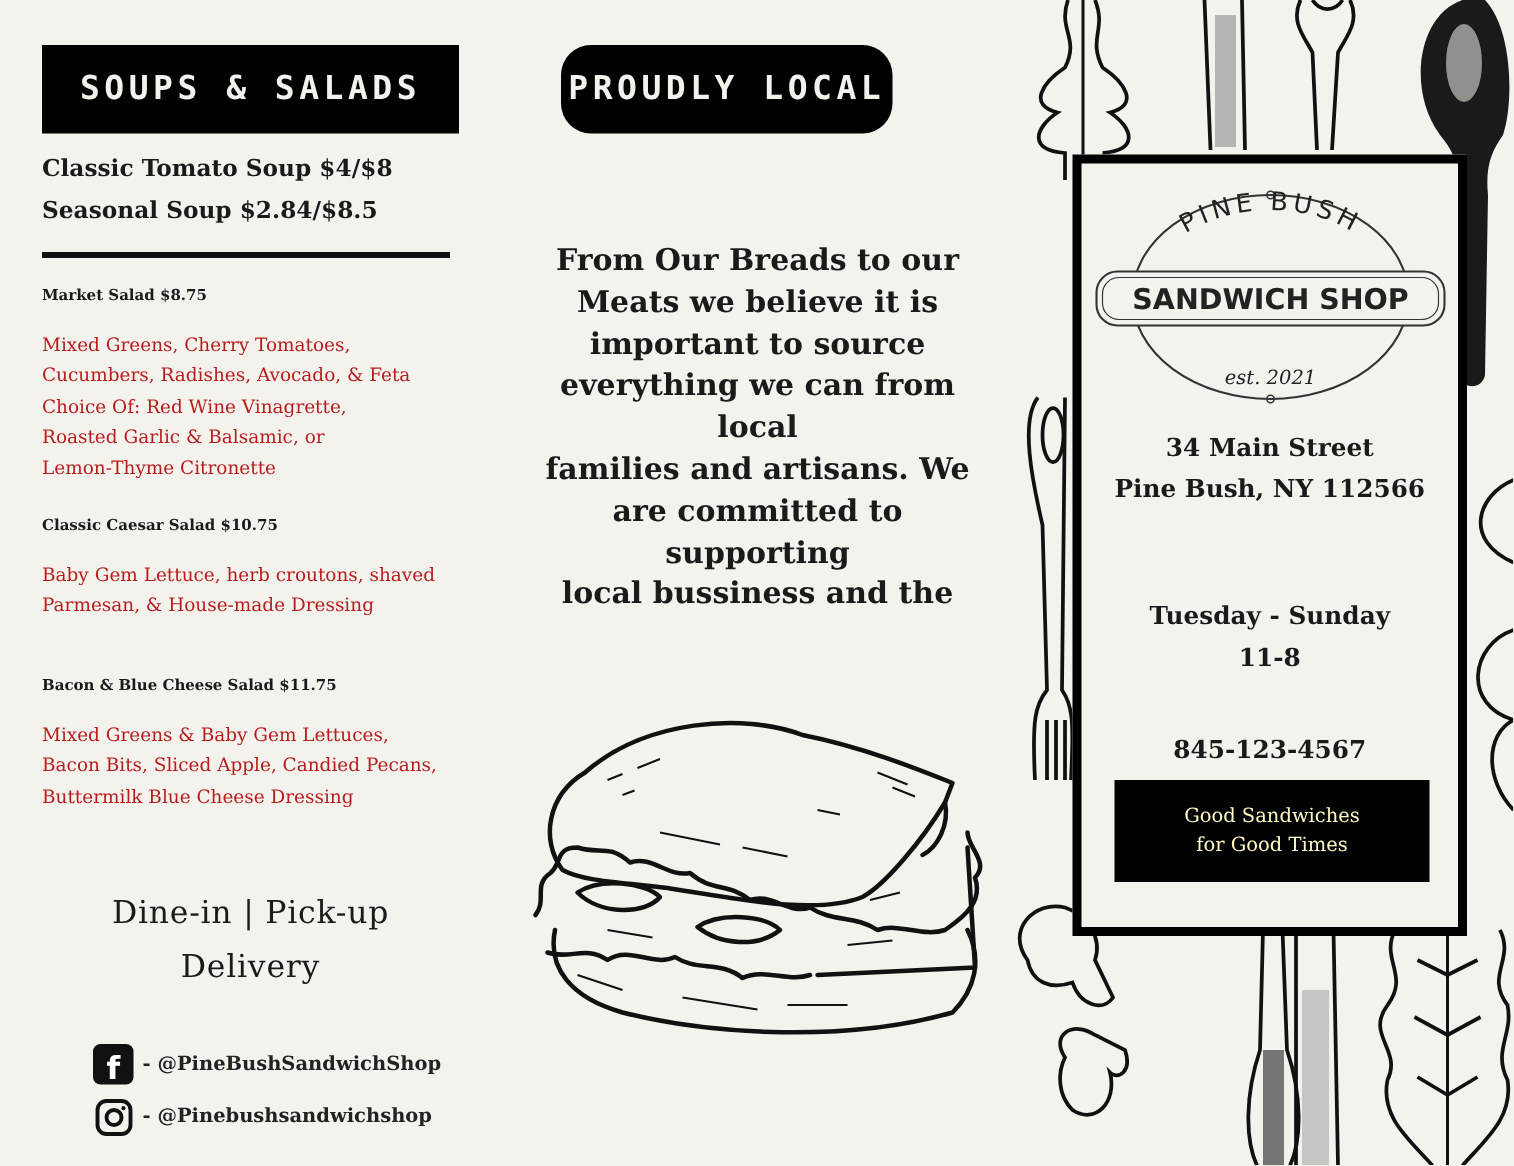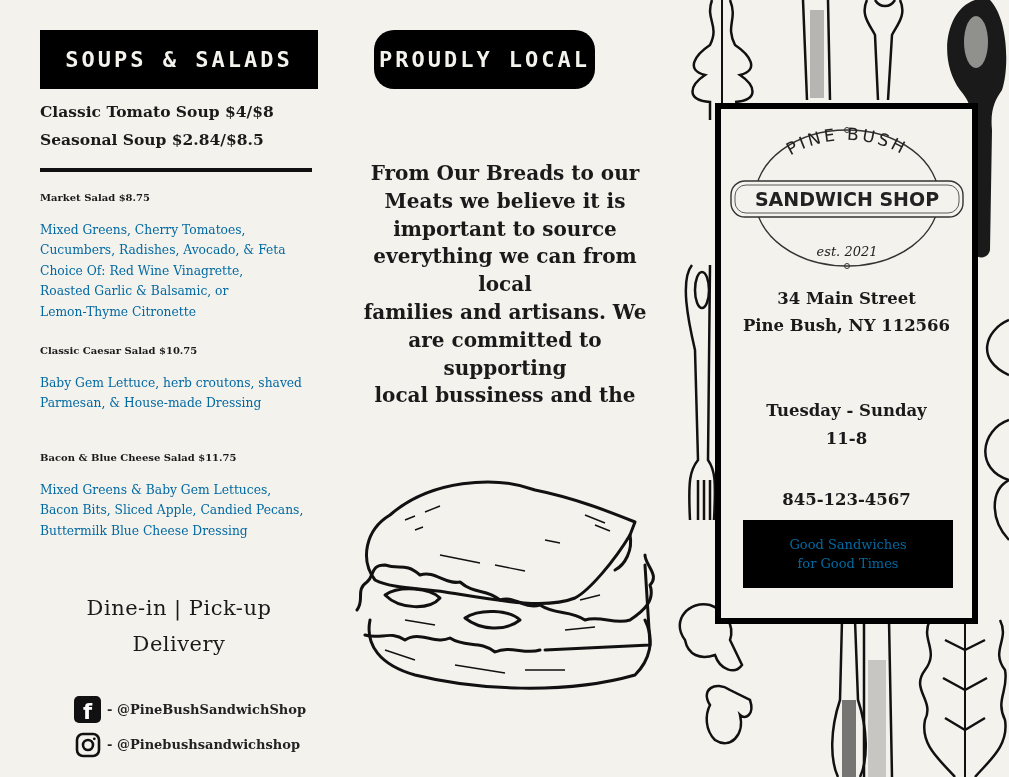--- a/index.html
+++ b/index.html
@@ -4,21 +4,21 @@
 <style>
   * { box-sizing: border-box; margin: 0; padding: 0; }
   html, body { width: 1009px; height: 777px; overflow: hidden; }
   body {
     background: #f3f2ed;
     color: #1a1a1a;
     font-family: "DejaVu Serif", "Liberation Serif", serif;
     position: relative;
   }
   .panel { position: absolute; top: 0; height: 777px; }
-  .left { left: 16px; width: 340px; }
+  .left { left: 4px; width: 340px; }
   .middle { left: 340px; width: 330px; }
   .right { left: 670px; width: 339px; overflow: hidden; }
 
   .banner {
     position: absolute;
     background: #000;
     color: #f3f2ed;
     font-family: "DejaVu Sans Mono", "Liberation Mono", monospace;
     font-weight: bold;
     font-size: 22px;
@@ -37,21 +37,21 @@
     position: absolute; left: 24px; top: 168px;
     width: 272px; height: 4px; background: #111;
   }
   .item-title {
     position: absolute; left: 24px;
     font-weight: bold; font-size: 10px;
   }
   .item-desc {
     position: absolute; left: 24px;
     font-size: 12.3px; line-height: 20.4px;
-    color: #0369a1;
+    color: #b91c1c;
   }
   .service {
     position: absolute; left: 0; width: 326px; top: 590px;
     text-align: center; font-size: 21px; line-height: 36px;
     letter-spacing: 0.5px;
   }
   .social {
     position: absolute; left: 58px; display: flex; align-items: center;
     font-size: 13px; font-weight: bold; color: #222;
   }
@@ -84,21 +84,21 @@
   .hours {
     position: absolute; left: 0; width: 100%; top: 288px;
     text-align: center; font-weight: bold; font-size: 16.5px; line-height: 28px;
   }
   .phone {
     position: absolute; left: 0; width: 100%; top: 381px;
     text-align: center; font-weight: bold; font-size: 16.5px;
   }
   .tagline {
     position: absolute; left: 22px; top: 411px; width: 210px; height: 68px;
-    background: #000; color: #0369a1;
+    background: #000; color: #fef9c3;
     display: flex; flex-direction: column; align-items: center; justify-content: center;
     font-size: 13px; line-height: 19px;
   }
   .deco { position: absolute; }
 </style>
 </head>
 <body>
 
 <section class="panel left">
   <div class="banner banner-soups">SOUPS &amp; SALADS</div>

